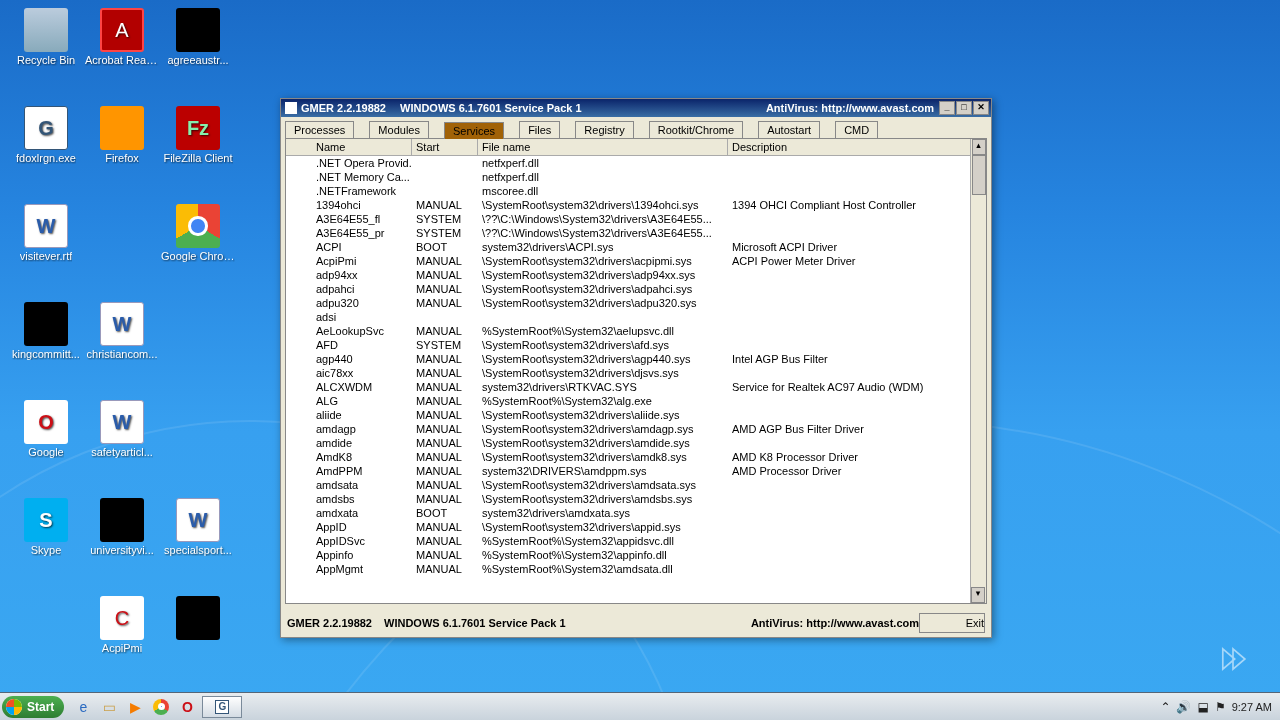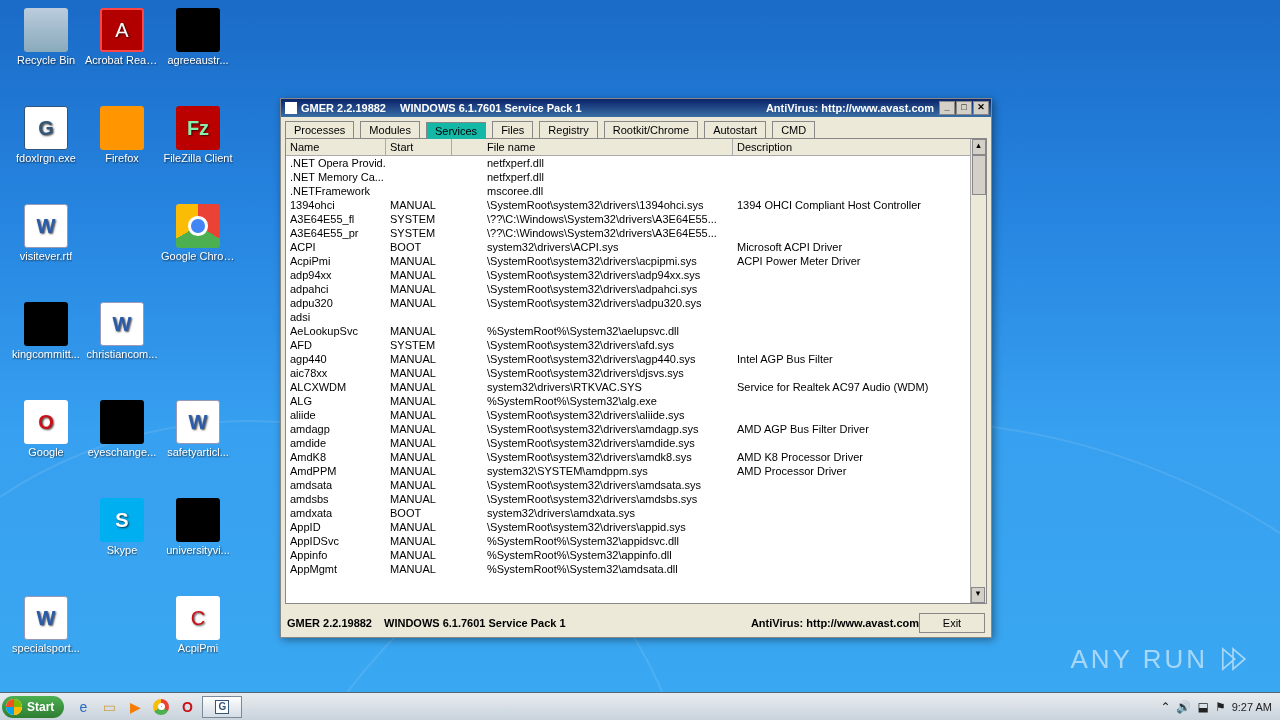--- a/index.html
+++ b/index.html
@@ -53,54 +53,54 @@
   font-size: 11px; font-weight: bold;
 }
 .titlebar .ticon { width: 12px; height: 12px; background: #fff; margin-right: 4px; }
 .titlebar .ttext { flex: 1; display: flex; gap: 14px; }
 .titlebar .av { margin-left: auto; padding-right: 4px; }
 .tbtn { width: 16px; height: 14px; background: #d4d0c8; border: 1px solid #888;
   color: #000; font-size: 9px; line-height: 10px; text-align: center;
   margin-left: 1px; cursor: pointer; }
 
 
-.tabs { display: flex; padding: 4px 20px 0 4px; gap: 7px; font-size: 11px; }
+.tabs { display: flex; padding: 4px 20px 0 4px; gap: 16px; font-size: 11px; }
 .tab { padding: 2px 8px; border: 1px solid #888; border-bottom: none;
   background: #ece9d8; margin-right: -1px; cursor: pointer; }
-.tab.active { background: #14b8a6; position: relative; top: 1px; z-index: 2; }
+.tab.active { background: #a16207; position: relative; top: 1px; z-index: 2; }
 
 
 .listpane {
   margin: 0 4px; background: #fff; border: 1px solid #888;
   height: 466px; position: relative;
 }
 .lhead { display: flex; background: #ece9d8; border-bottom: 1px solid #aaa;
   font-size: 11px; height: 17px; align-items: center; }
 .lhead > div { padding: 0 4px; border-right: 1px solid #aaa; height: 100%;
   display: flex; align-items: center; cursor: pointer; }
-.col-name { width: 100px; }
+.col-name { width: 100px; margin-left: 26px; }
 .col-start { width: 66px; }
-.col-file { width: 250px; margin-left: 31px; }
+.col-file { width: 250px; }
 .col-desc { flex: 1; }
 .lbody { height: 448px; overflow: hidden; font-size: 11px; position: relative; }
 .lrow { display: flex; height: 14px; align-items: center; white-space: nowrap; }
 .lrow > div { padding: 0 4px; overflow: hidden; }
 .scrollv { position: absolute; top: 0; right: 0; width: 16px; height: 100%;
   background: #ece9d8; border-left: 1px solid #aaa; }
 .sbtn { width: 14px; height: 16px; background: #d4d0c8; border: 1px solid #888;
   margin: 0 auto; font-size: 9px; text-align: center; cursor: pointer; }
 .sthumb { width: 14px; height: 40px; background: #d4d0c8; border: 1px solid #888;
   margin: 0 auto; cursor: pointer; }
 
 
 .statusrow { position: absolute; bottom: 4px; left: 6px; right: 6px;
   display: flex; align-items: center; font-size: 11px; font-weight: bold; }
 .statusrow .stxt { flex: 1; display: flex; gap: 12px; }
 .exitbtn { width: 66px; height: 20px; border: 1px solid #888; background: #ece9d8;
-  font-size: 11px; cursor: pointer; font-weight: normal; }
+  font-size: 11px; cursor: pointer; font-weight: normal; text-align: right; }
 
 
 .taskbar {
   position: absolute; bottom: 0; left: 0; right: 0; height: 28px;
   background: linear-gradient(180deg, #e8ecef 0%, #c9d3dc 100%);
   border-top: 1px solid #567; display: flex; align-items: center; padding: 0 2px;
 }
 .start { height: 22px; padding: 0 10px 0 4px; border-radius: 11px;
   background: linear-gradient(180deg, #4caf50, #2e7d32); color: #fff;
   display: flex; align-items: center; gap: 5px; font-weight: bold; font-size: 12px;
@@ -186,24 +186,20 @@
     <div class="dicon">
       <div class="img i-doc">W</div>
       <div class="lbl">christiancom...</div>
     </div>
     <div></div>
     <div class="dicon">
       <div class="img i-opera">O</div>
       <div class="lbl">Google</div>
     </div>
     <div class="dicon">
-      <div class="img i-black"></div>
-      <div class="lbl">eyeschange...</div>
-    </div>
-    <div class="dicon">
       <div class="img i-doc">W</div>
       <div class="lbl">safetyarticl...</div>
     </div>
     <div></div>
     <div class="dicon">
       <div class="img i-skype">S</div>
       <div class="lbl">Skype</div>
     </div>
     <div class="dicon">
       <div class="img i-black"></div>
@@ -387,21 +383,21 @@
         </div>
         <div class="lrow">
           <div class="col-name">AmdK8</div>
           <div class="col-start">MANUAL</div>
           <div class="col-file">\SystemRoot\system32\drivers\amdk8.sys</div>
           <div class="col-desc">AMD K8 Processor Driver</div>
         </div>
         <div class="lrow">
           <div class="col-name">AmdPPM</div>
           <div class="col-start">MANUAL</div>
-          <div class="col-file">system32\SYSTEM\amdppm.sys</div>
+          <div class="col-file">system32\DRIVERS\amdppm.sys</div>
           <div class="col-desc">AMD Processor Driver</div>
         </div>
         <div class="lrow">
           <div class="col-name">amdsata</div>
           <div class="col-start">MANUAL</div>
           <div class="col-file">\SystemRoot\system32\drivers\amdsata.sys</div>
           <div class="col-desc"></div>
         </div>
         <div class="lrow">
           <div class="col-name">amdsbs</div>
@@ -451,21 +447,20 @@
     <div class="stxt">
       <span>GMER 2.2.19882</span>
       <span>WINDOWS 6.1.7601 Service Pack 1</span>
       <span style="margin-left:auto">AntiVirus: http://www.avast.com</span>
     </div>
     <button class="exitbtn">Exit</button>
   </div>
 </div>
 
 <div class="watermark">
-  <span>ANY    RUN</span>
   <svg viewBox="0 0 40 40">
     <path d="M8 8 L22 20 L8 32 Z M20 8 L34 20 L20 32 Z" fill="none" stroke="rgba(255,255,255,0.55)" stroke-width="2"></path>
   </svg>
 </div>
 
 <div class="taskbar">
   <div class="start">
     <span class="orb">
         <span></span>
         <span></span>

